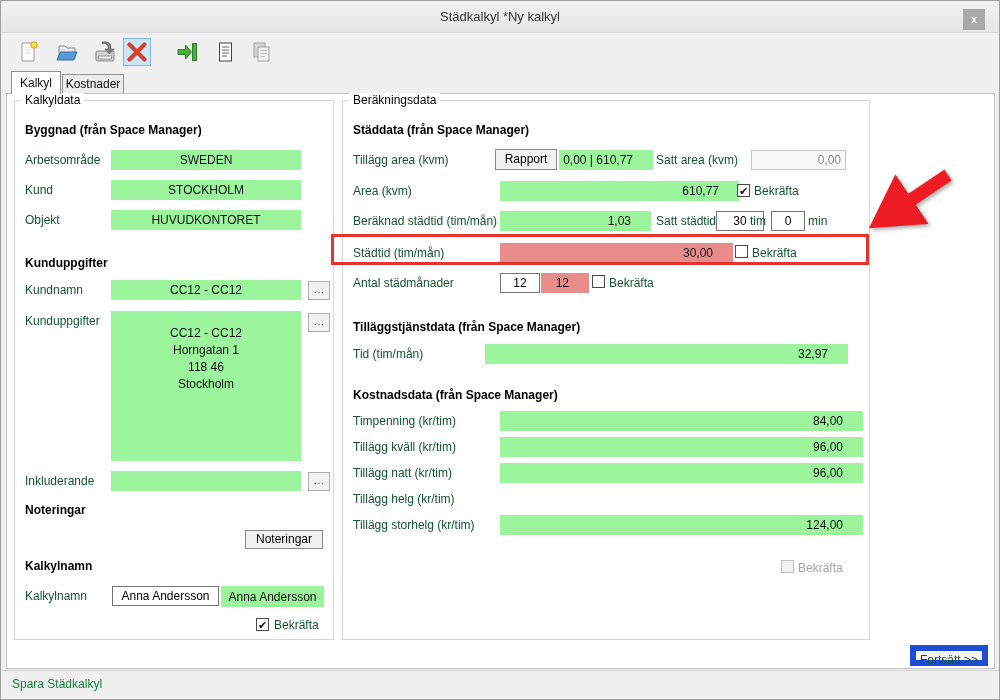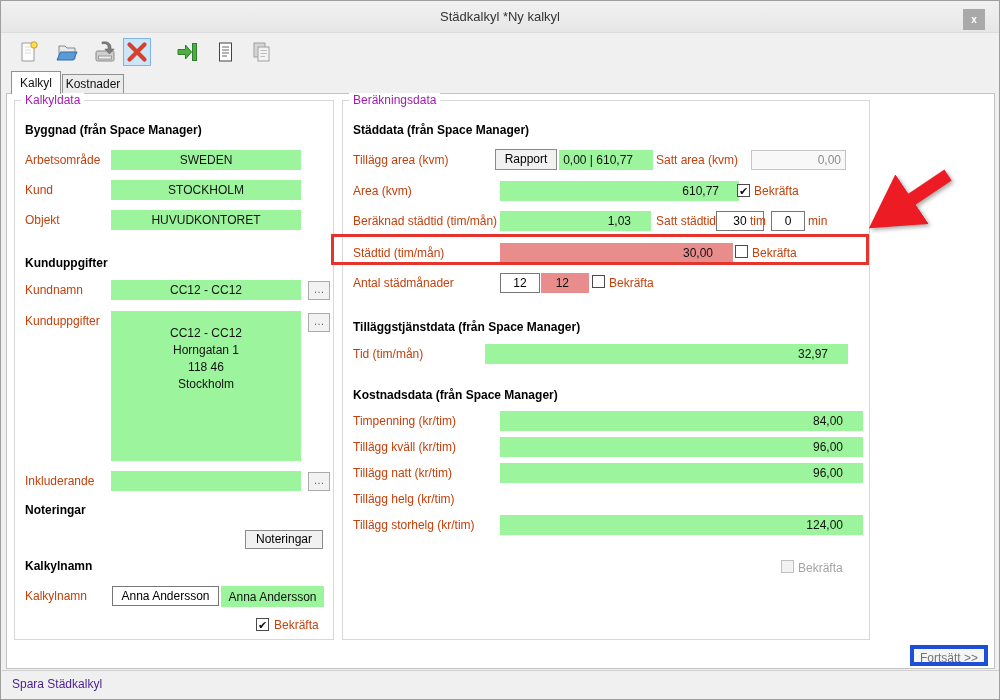--- a/index.html
+++ b/index.html
@@ -21,46 +21,46 @@
   
   .tab { position:absolute; border:1px solid #919191; border-bottom:none; text-align:center; }
   .tab-active { left:10px; top:70px; width:50px; height:23px; background:#fff; z-index:3; line-height:22px; }
   .tab-idle { left:61px; top:73px; width:62px; height:20px; background:#ececec; z-index:1; line-height:19px; }
 
   
   .content { position:absolute; left:5px; top:92px; width:989px; height:576px; background:#fff; border:1px solid #c3c3c3; z-index:2; }
 
   
   .group { position:absolute; border:1px solid #d7d7d7; }
-  .group-caption { position:absolute; top:-8px; left:6px; background:#fff; padding:0 4px; color:#a21caf; }
+  .group-caption { position:absolute; top:-8px; left:6px; background:#fff; padding:0 4px; color:#000000; }
   .g-left  { left:7px;  top:6px;  width:320px; height:540px; }
   .g-right { left:335px; top:6px; width:528px; height:540px; }
 
   .hdr { position:absolute; font-weight:bold; color:#000; }
-  .lbl { position:absolute; color:#c2410c; }
+  .lbl { position:absolute; color:#14532d; }
   .gfield { position:absolute; height:20px; background:#9cf59c; display:flex; align-items:center; }
   .rfield { position:absolute; height:20px; background:#e88c8c; display:flex; align-items:center; }
   .c { justify-content:center; }
   .r { justify-content:flex-end; padding-right:20px; }
   .inp { position:absolute; height:20px; border:1px solid #767676; background:#fff; font-family:"Liberation Sans",sans-serif; font-size:12px; text-align:center; color:#000; }
   .inp-dis { position:absolute; height:20px; border:1px solid #c5c5c5; background:#f8f8f8; color:#8a8a8a; display:flex; align-items:center; justify-content:flex-end; padding-right:4px; }
   .btn { position:absolute; background:#f1f1f1; border:1px solid #8a8a8a; text-align:center; font-size:12px; color:#000; cursor:default; }
-  .btn-dis { position:absolute; background:#f5f5f5; border:4px solid #1d4ed8; text-align:center; color:#737373; cursor:default; }
+  .btn-dis { position:absolute; background:#f5f5f5; border:6px solid #1d4ed8; text-align:center; color:#14532d; cursor:default; }
   .dots { position:absolute; width:22px; height:19px; background:#f2f2f2; border:1px solid #ababab; color:#666; text-align:center; line-height:14px; font-size:11px; }
   .cb { position:absolute; width:13px; height:13px; border:1px solid #4a4a4a; background:#fff; font-size:11px; line-height:12px; text-align:center; color:#111; }
   .cb-dis { border-color:#c0c0c0; background:#f2f2f2; }
   .addr { position:absolute; text-align:center; line-height:17px; }
 
   
   .hl-rect { position:absolute; left:330px; top:233px; width:538px; height:31px; border:3px solid #e5342b; z-index:5; }
   .arrow-svg { position:absolute; left:853px; top:160px; z-index:6; filter:drop-shadow(2px 2px 2px rgba(0,0,0,0.35)); }
 
   
   .statusbar { position:absolute; left:1px; top:669px; width:998px; height:29px; background:#f0f0f0; border-top:1px solid #cfcfcf; }
-  .status-text { position:absolute; left:10px; top:6px; color:#4c1d95; }
+  .status-text { position:absolute; left:10px; top:6px; color:#15803d; }
 </style>
 </head>
 <body>
 
 <div class="window">
 
   <div class="titlebar">
     <div class="title">Städkalkyl *Ny kalkyl</div>
     <div class="close-btn">x</div>
   </div>

